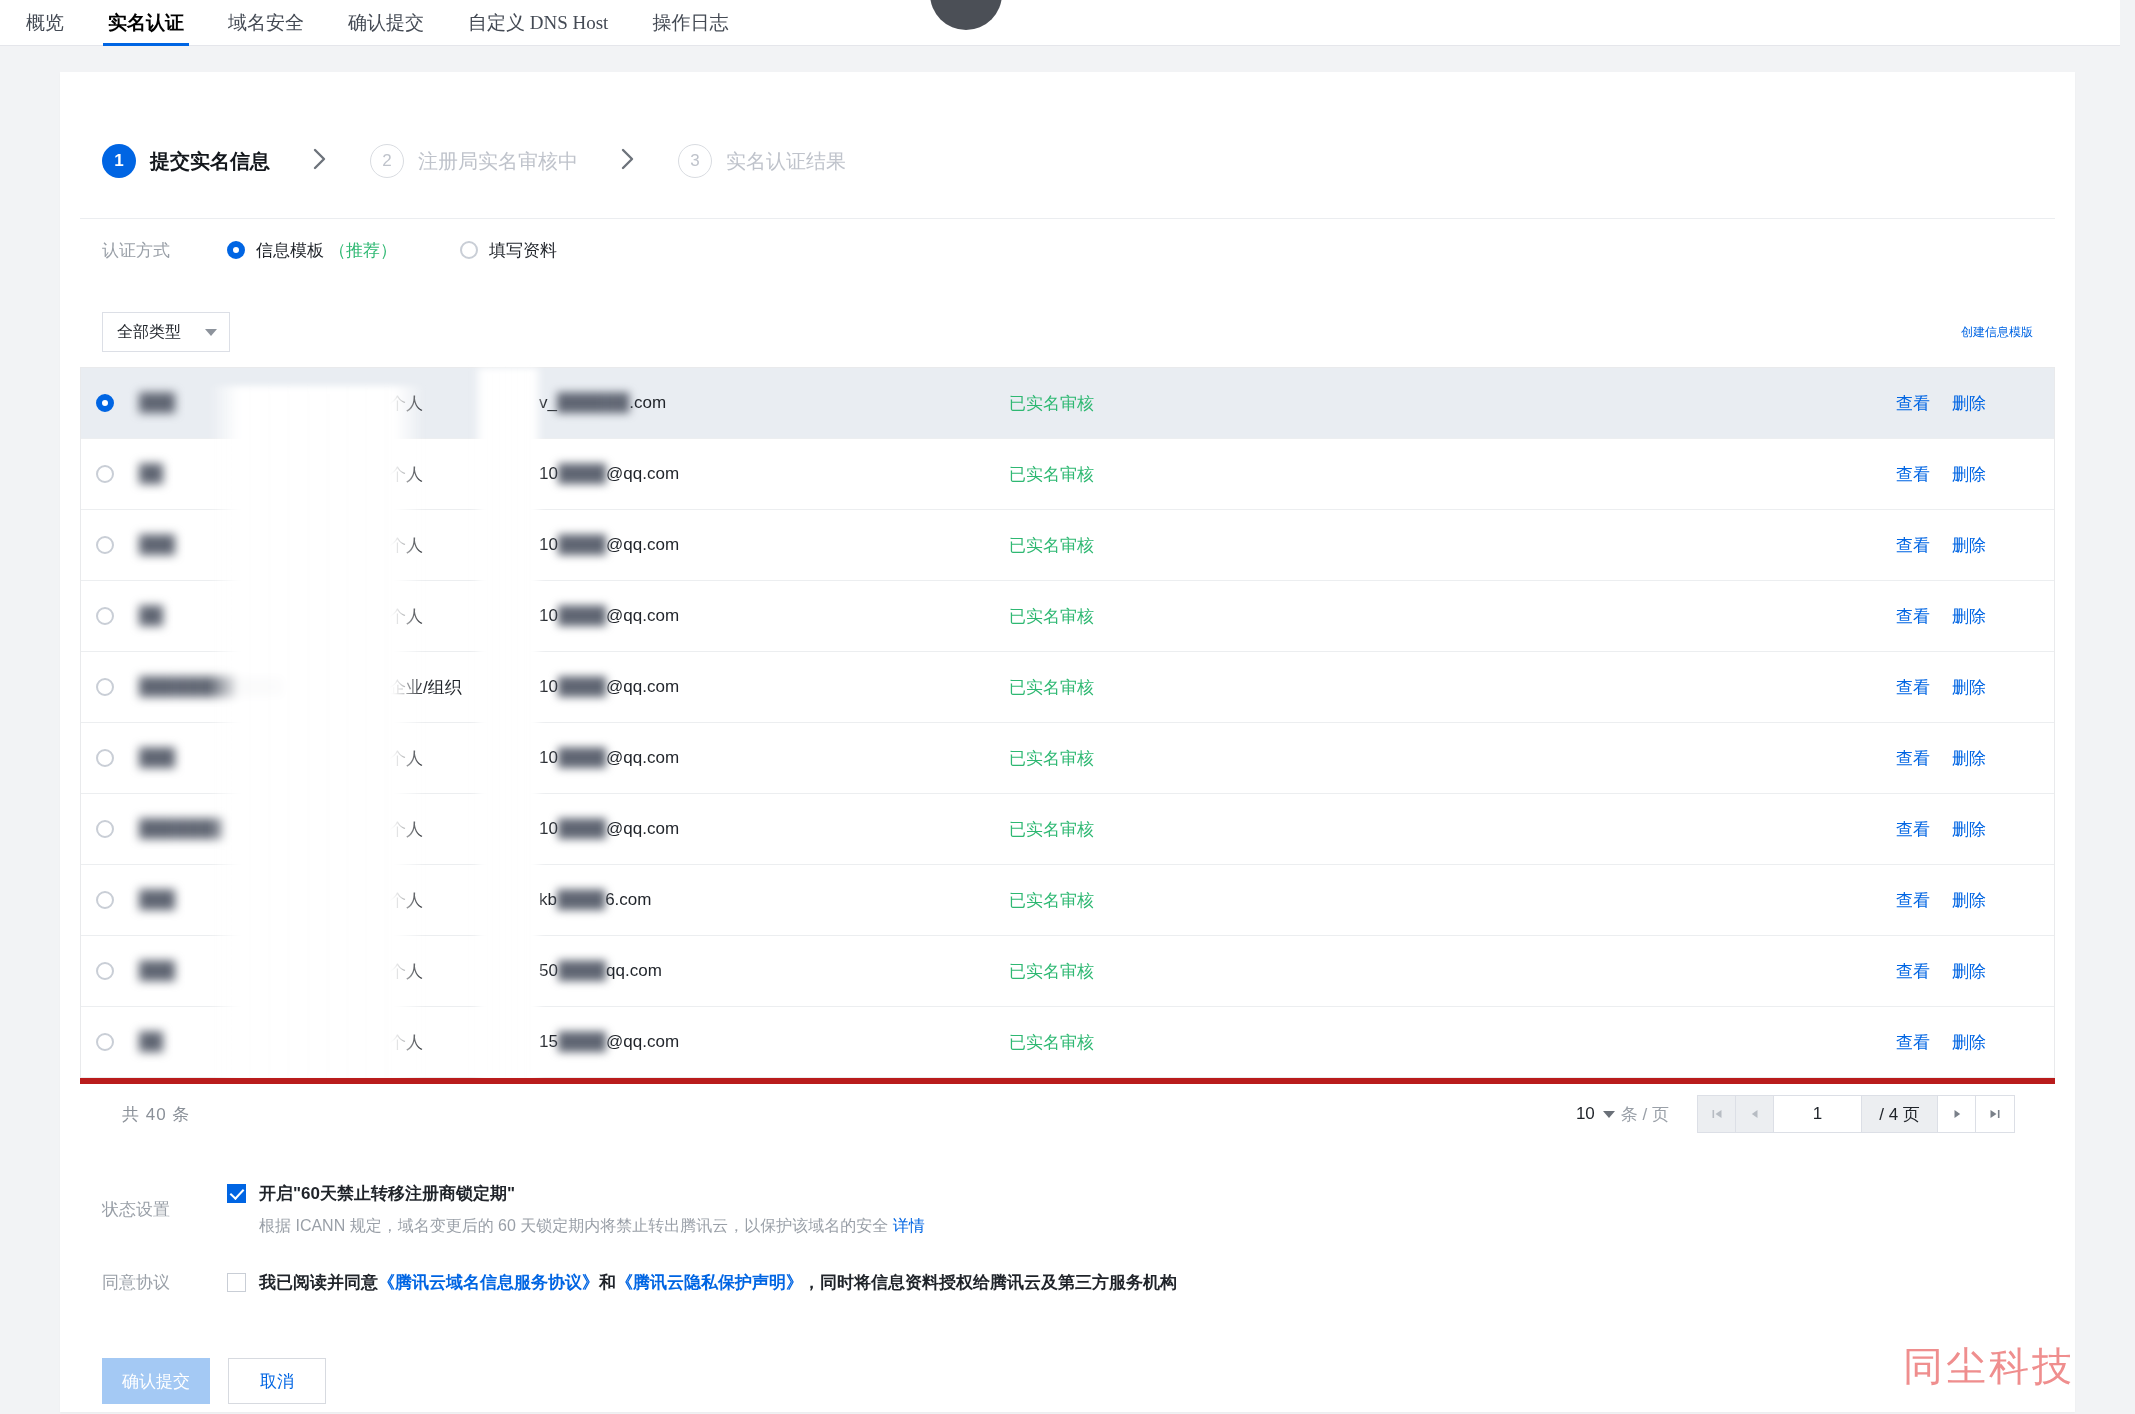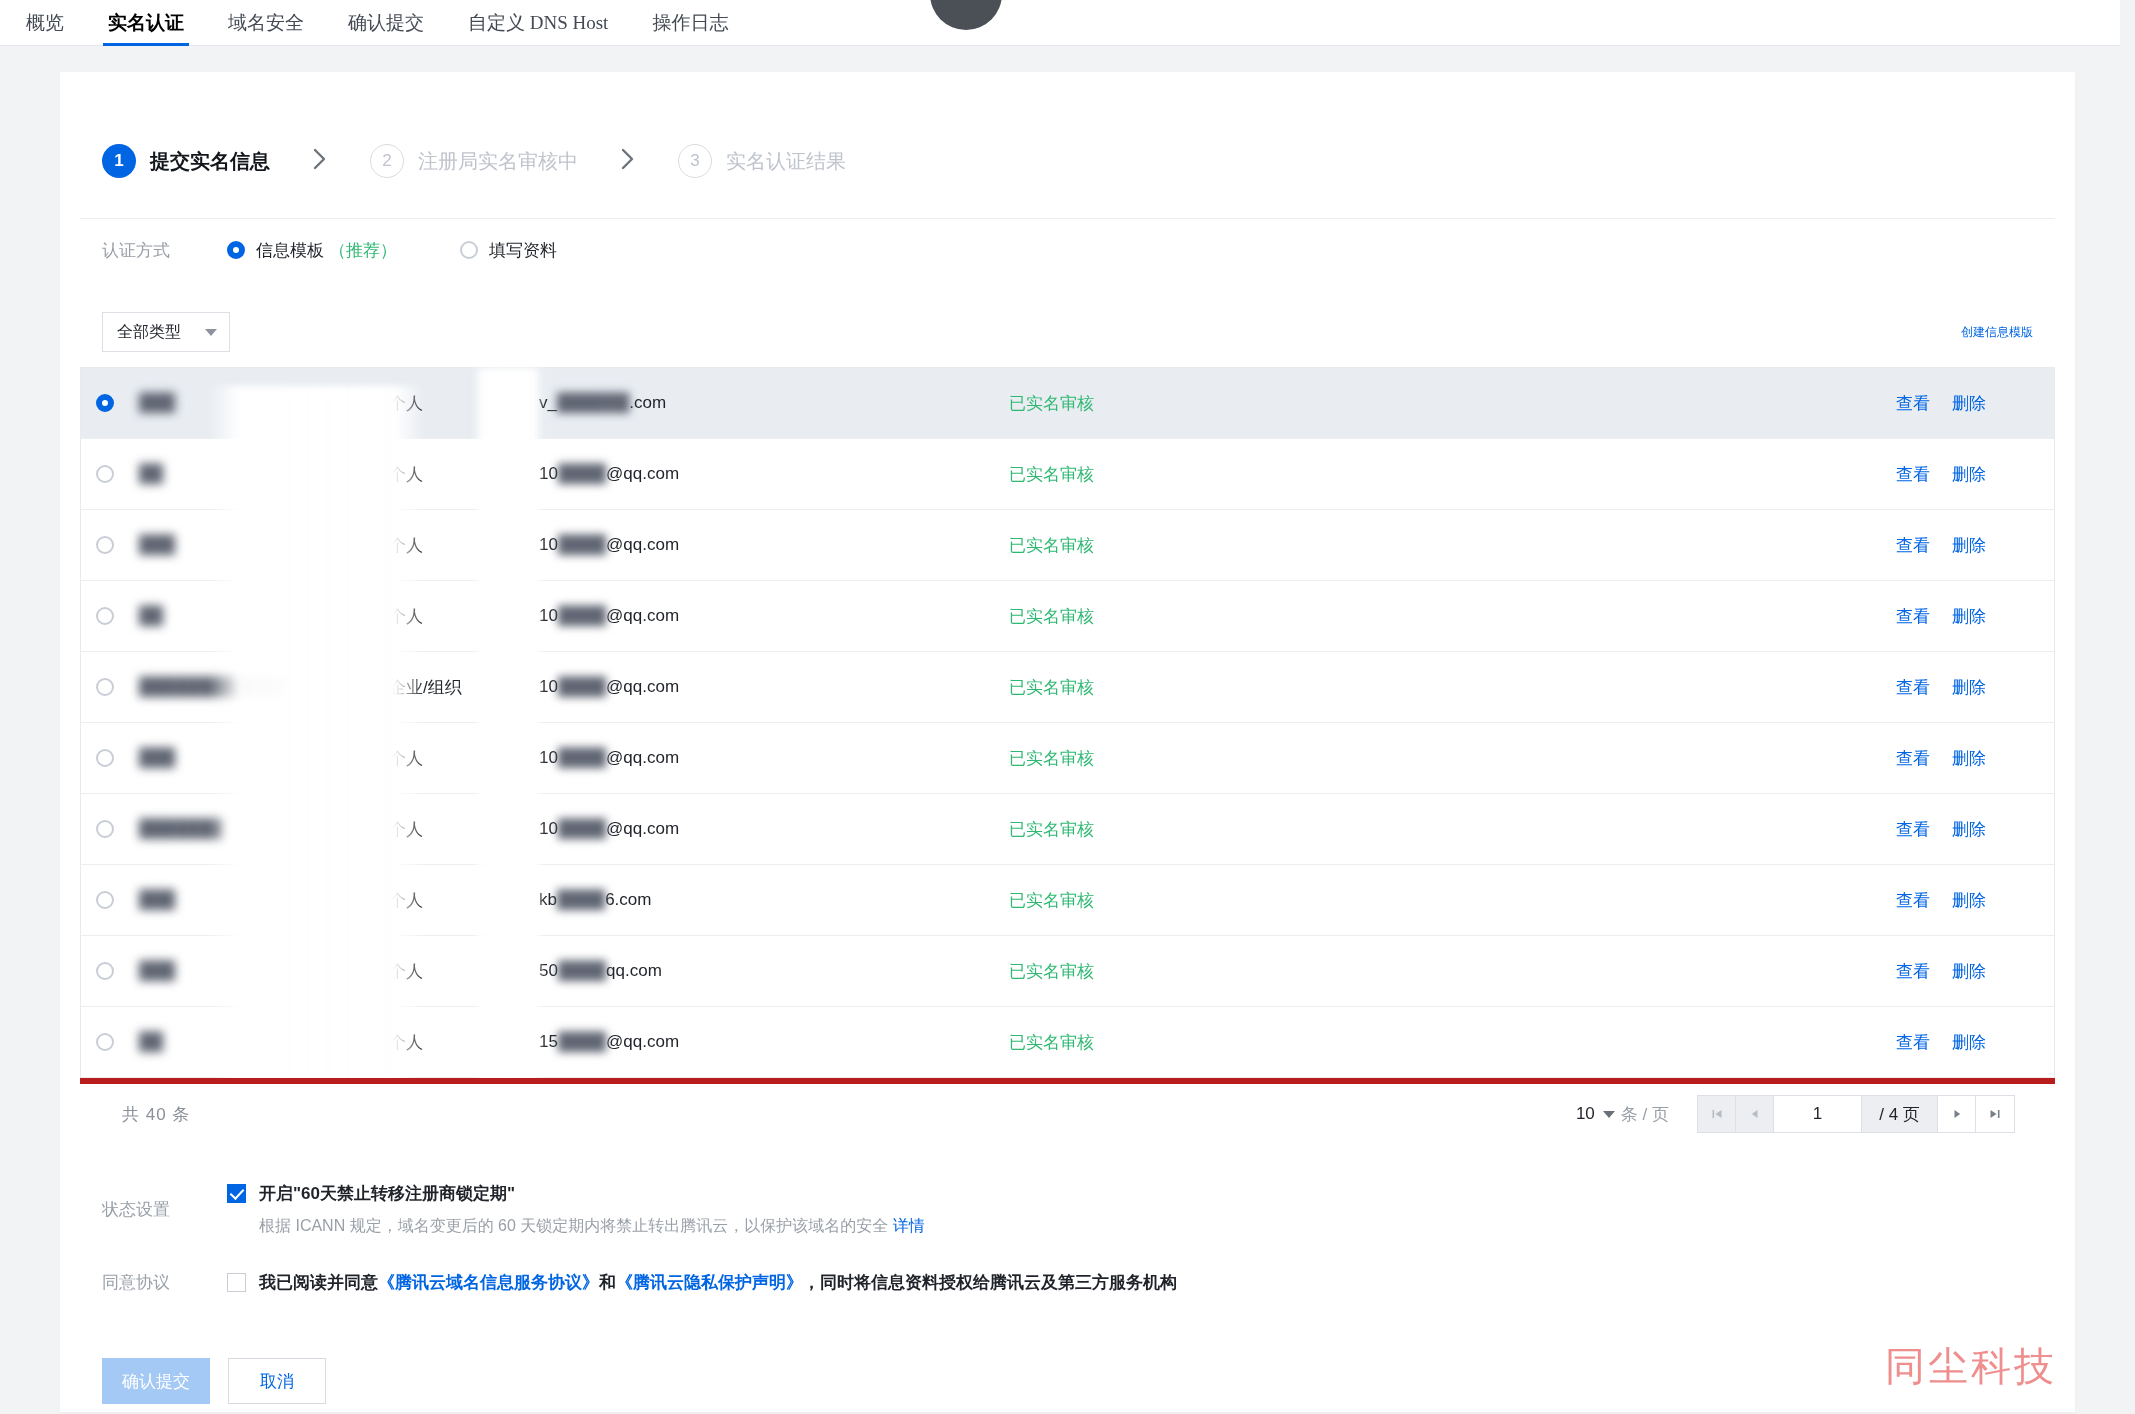--- a/index.html
+++ b/index.html
@@ -313,21 +313,21 @@
     font-size: 17px;
     cursor: pointer;
     padding: 0 20px;
   }
   .btn-primary { background: #a4c9f4; color: #ffffff; border: none; }
   .btn-ghost { background: #fff; color: #0065e3; border: 1px solid #d7dae0; }
 
   
   .watermark {
     position: absolute;
-    right: 18px;
+    right: 0;
     bottom: 18px;
     font-family: Liberation Serif, serif;
     font-size: 40px;
     color: #ef8e8e;
     letter-spacing: 3px;
     white-space: nowrap;
   }
   .right-edge {
     position: absolute;
     top: 0; right: 0;

